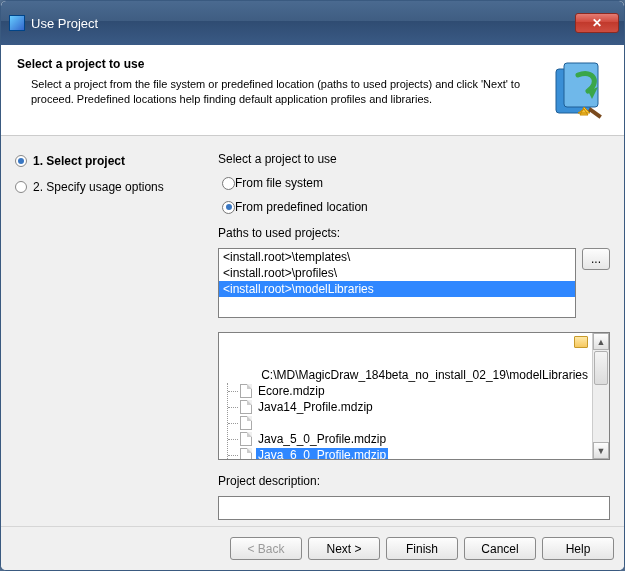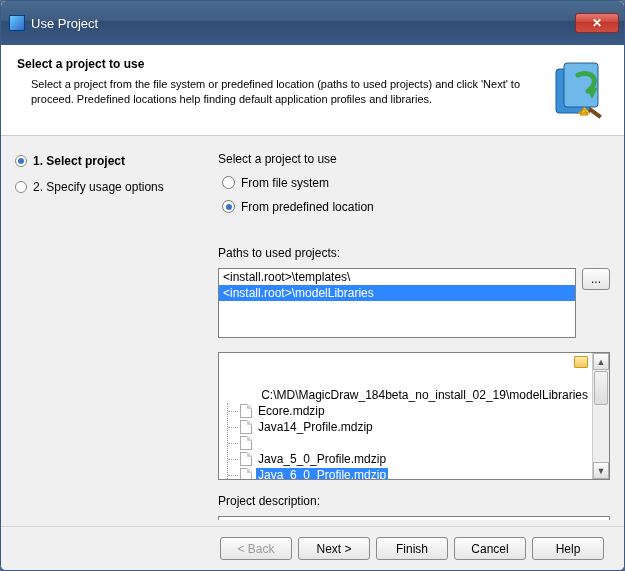--- a/index.html
+++ b/index.html
@@ -77,21 +77,21 @@
     width: 12px; height: 12px; border-radius: 50%;
     border: 1px solid #888; background: #fff;
     display: inline-flex; align-items: center; justify-content: center;
   }
   .step.active .bullet::after {
     content: ""; width: 6px; height: 6px; border-radius: 50%; background: #3a77c2;
   }
   .step.active .label { font-weight: bold; }
   .right { flex: 1; display: flex; flex-direction: column; gap: 6px; overflow: hidden; }
   .form-label { font-size: 12px; margin-bottom: 2px; margin-top: 2px; }
-  .radio-row { display: flex; gap: 6px; font-size: 12px; margin: 2px 0 2px 4px; }
+  .radio-row { display: flex; align-items: center; font-size: 12px; margin: 2px 0 2px 4px; }
   .radio {
     width: 13px; height: 13px; border-radius: 50%;
     border: 1px solid #777; background: #fff;
     display: inline-flex; align-items: center; justify-content: center;
   }
   .radio.checked::after { content:""; width:6px; height:6px; border-radius:50%; background:#3a77c2; }
   .paths-row { display:flex; gap:6px; align-items: stretch; }
   .paths-list {
     flex: 1;
     border: 1px solid #808080;
@@ -155,21 +155,21 @@
   .desc-box {
     border: 1px solid #808080;
     background: #fff;
     height: 48px;
     font-size: 12px;
     padding: 2px 4px;
   }
   .footer {
     border-top: 1px solid #d6d6d6;
     background: #f0f0f0;
-    padding: 10px 20px;
+    padding: 10px 10px;
     display: flex;
     justify-content: flex-end;
     gap: 6px;
   }
   .btn {
     min-width: 72px; height: 23px;
     border: 1px solid #8a8a8a;
     background: linear-gradient(to bottom,#fdfdfd,#e6e6e6);
     border-radius: 3px;
     font-size: 12px;
@@ -225,24 +225,25 @@
 
       <div class="radio-row">
         <span class="radio"></span>
         <span>From file system</span>
       </div>
       <div class="radio-row">
         <span class="radio checked"></span>
         <span>From predefined location</span>
       </div>
 
-      <div class="form-label" style="margin-top:24px">Paths to used projects:</div>
+      <div class="form-label" style="margin-top:4px">Paths to used projects:</div>
       <div class="paths-row">
         <div class="paths-list">
           <div class="row">&lt;install.root&gt;\templates\</div>
+          <div class="row">&lt;install.root&gt;\profiles\</div>
           <div class="row selected">&lt;install.root&gt;\modelLibraries</div>
         </div>
         <div class="browse-btn">
           <span>...</span>
         </div>
       </div>
 
       <div class="tree-box" style="margin-top:8px">
         <div class="tree-content">
           <div class="tree-root">

